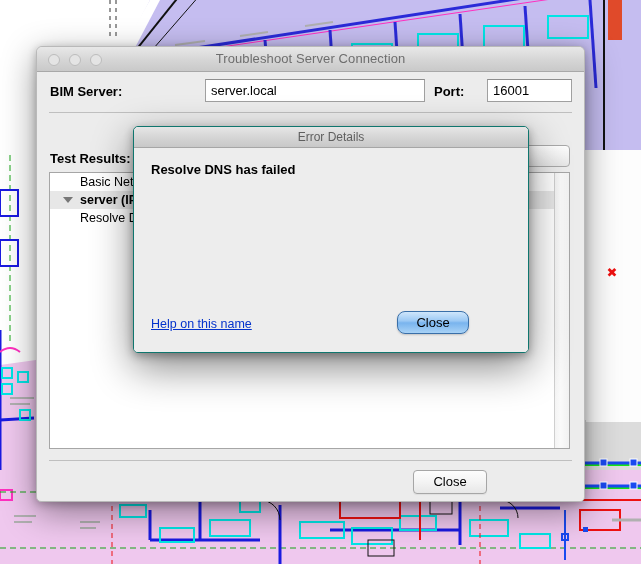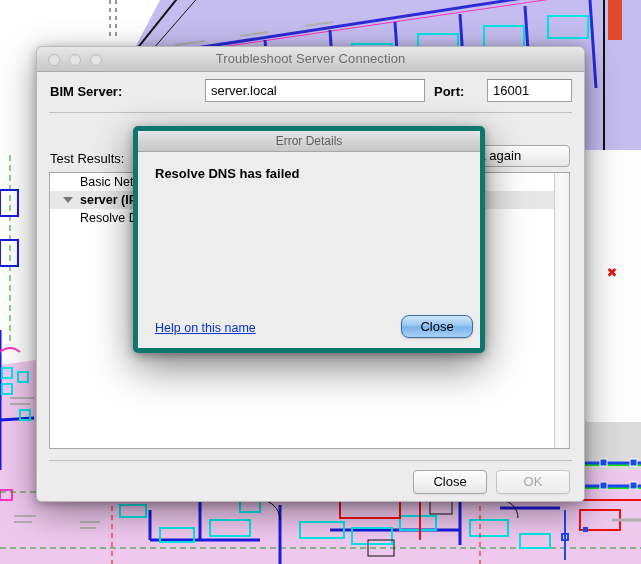--- a/index.html
+++ b/index.html
@@ -126,21 +126,21 @@
     background: #bfbfbf;
   }
   #sep-top { top: 40px; }
   #sep-bottom { top: 388px; }
 
   .lbl-results {
     position: absolute;
     left: 13px; top: 79px;
     font-size: 13px;
     color: #000;
-    font-weight: 400;
+    font-weight: 700;
   }
 
   .btn-testagain {
     position: absolute;
     left: 376px; top: 73px;
     width: 157px; height: 22px;
     background: linear-gradient(to bottom, #fdfdfd 0%, #f3f3f3 48%, #e6e6e6 100%);
     border: 1px solid #a9a9a9;
     border-radius: 4px;
     font-size: 13px;
@@ -208,23 +208,23 @@
   }
   #btn-cancel { left: 376px; top: 398px; width: 74px; color: #000; }
   #btn-ok     { left: 459px; top: 398px; width: 74px; color: #a9a9a9;
                 background: linear-gradient(to bottom,#fbfbfb,#f2f2f2 50%,#ececec);
                 border-color: #c3c3c3; }
 
   
   #error-dialog {
     position: absolute;
     left: 133px; top: 126px;
-    width: 352px; height: 227px;
+    width: 396px; height: 227px;
     background: #ededed;
-    border: 5px solid #0f766e;
+    border: 1px solid #0f766e;
     border-radius: 5px;
     box-shadow: 0 14px 40px rgba(0,0,0,0.48), 0 3px 10px rgba(0,0,0,0.32);
     overflow: hidden;
   }
   .err-titlebar {
     height: 21px;
     background: linear-gradient(to bottom, #e6e6e6 0%, #d4d4d4 55%, #c8c8c8 100%);
     border-bottom: 1px solid #a6a6a6;
     text-align: center;
     font-size: 12px;
@@ -505,21 +505,20 @@
             <span class="row-details">Details...</span>
           </div>
 
         </div>
         <div class="vscroll"></div>
       </div>
 
       <div class="hsep" id="sep-bottom"></div>
 
       <div class="footer-btn" id="btn-cancel">Close</div>
-      <div class="footer-btn" id="btn-ok">OK</div>
 
     </div>
   </div>
 
   <div id="error-dialog">
     <div class="err-titlebar">
       <span>Error Details</span>
     </div>
     <div class="err-body">
       <div class="err-heading">Resolve DNS has failed</div>

